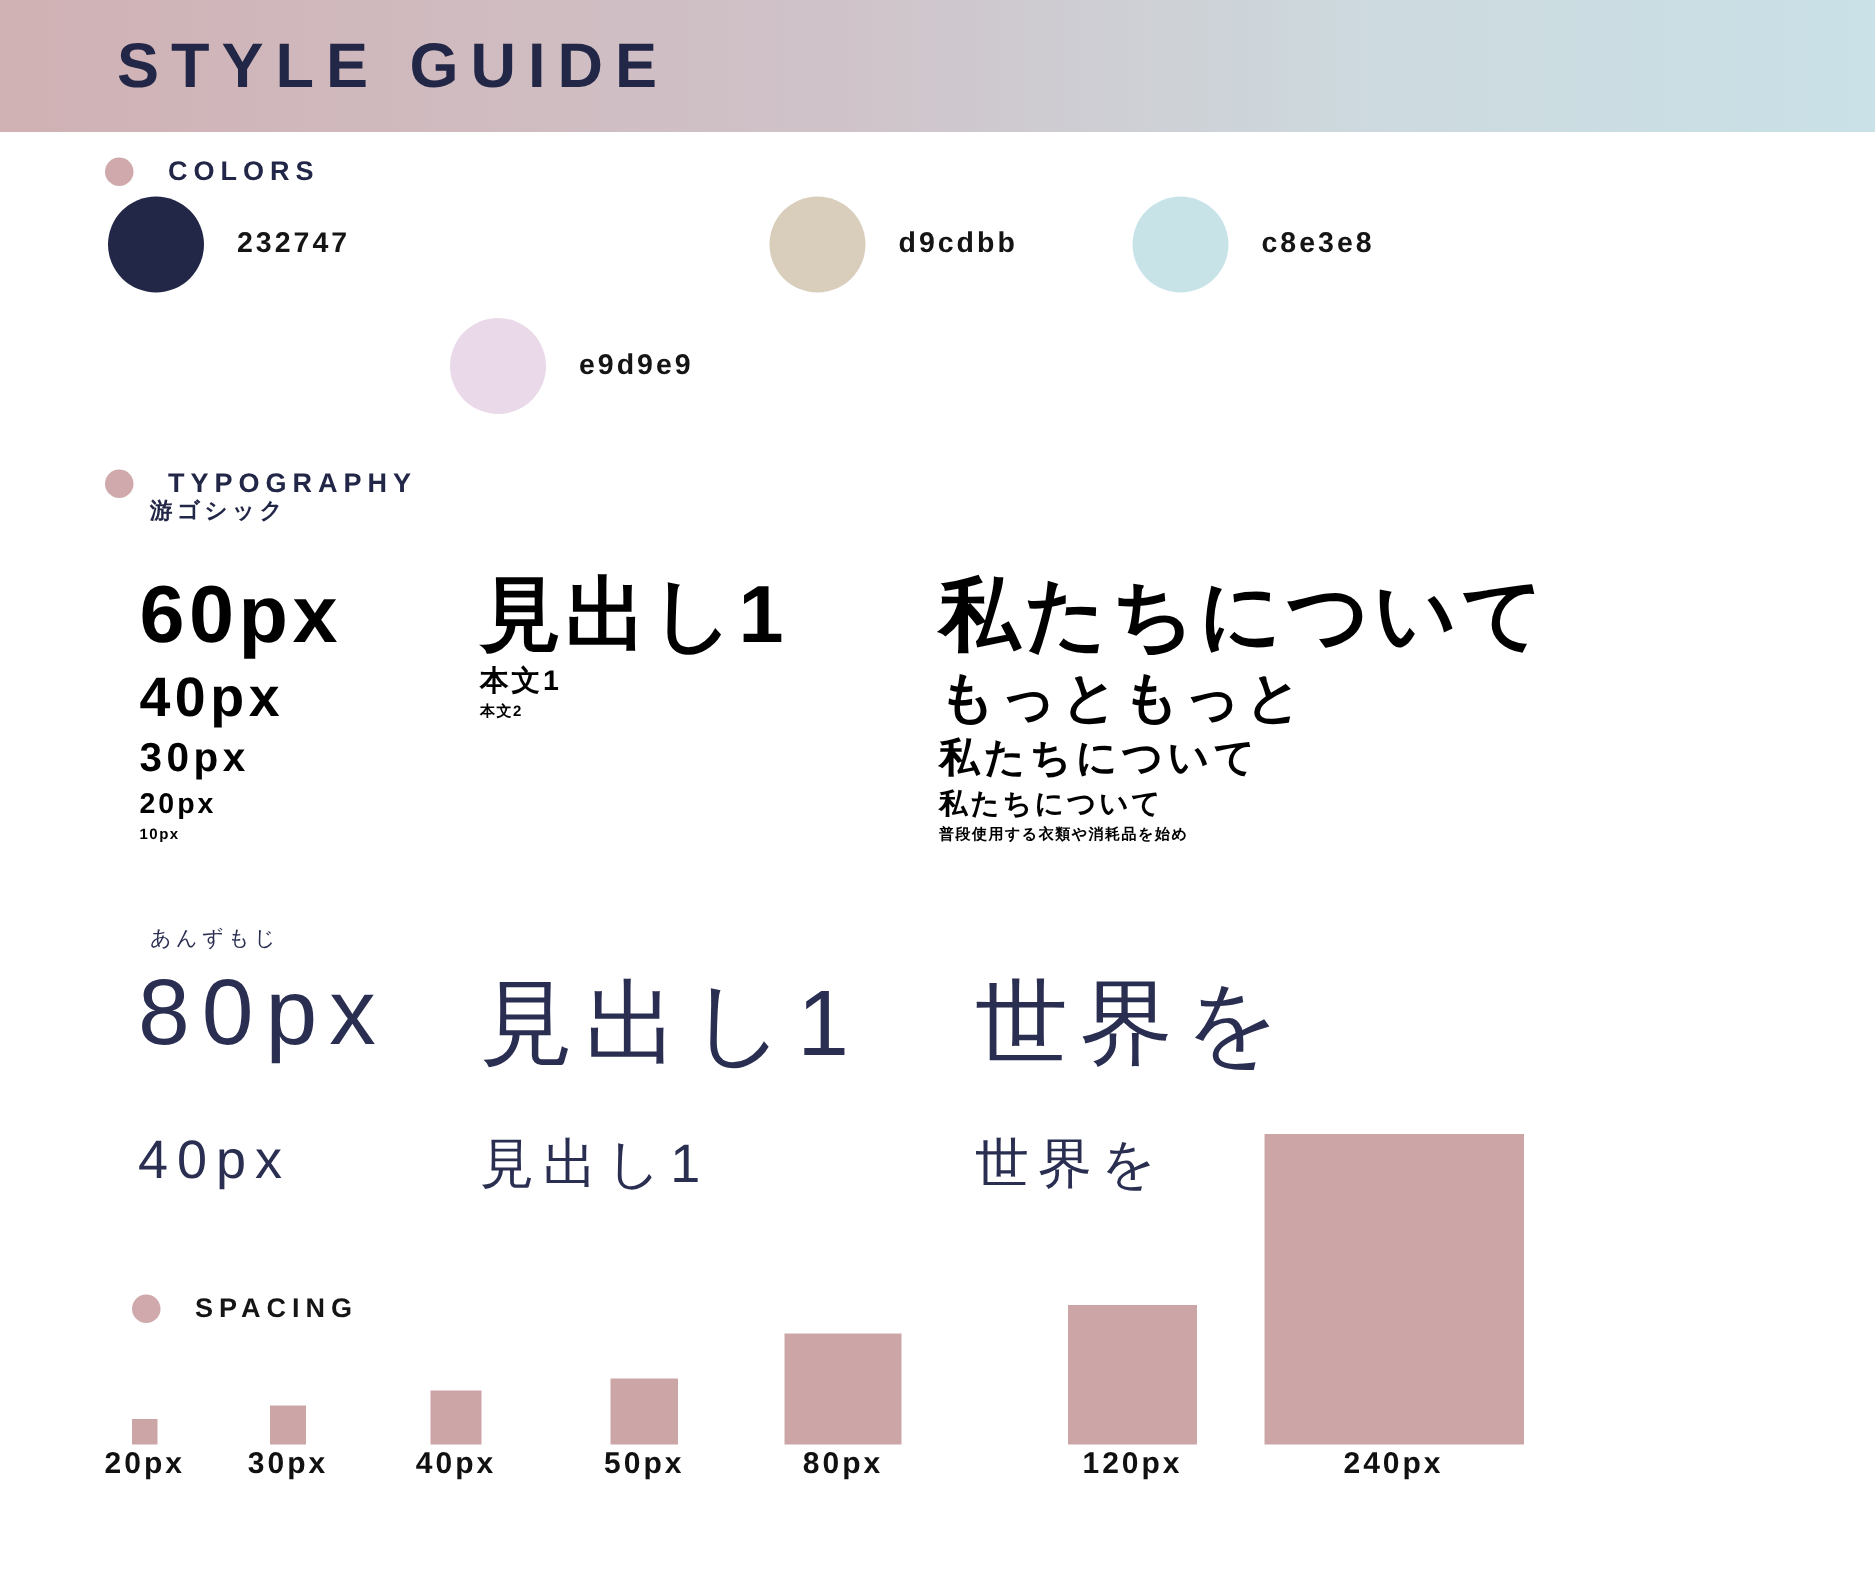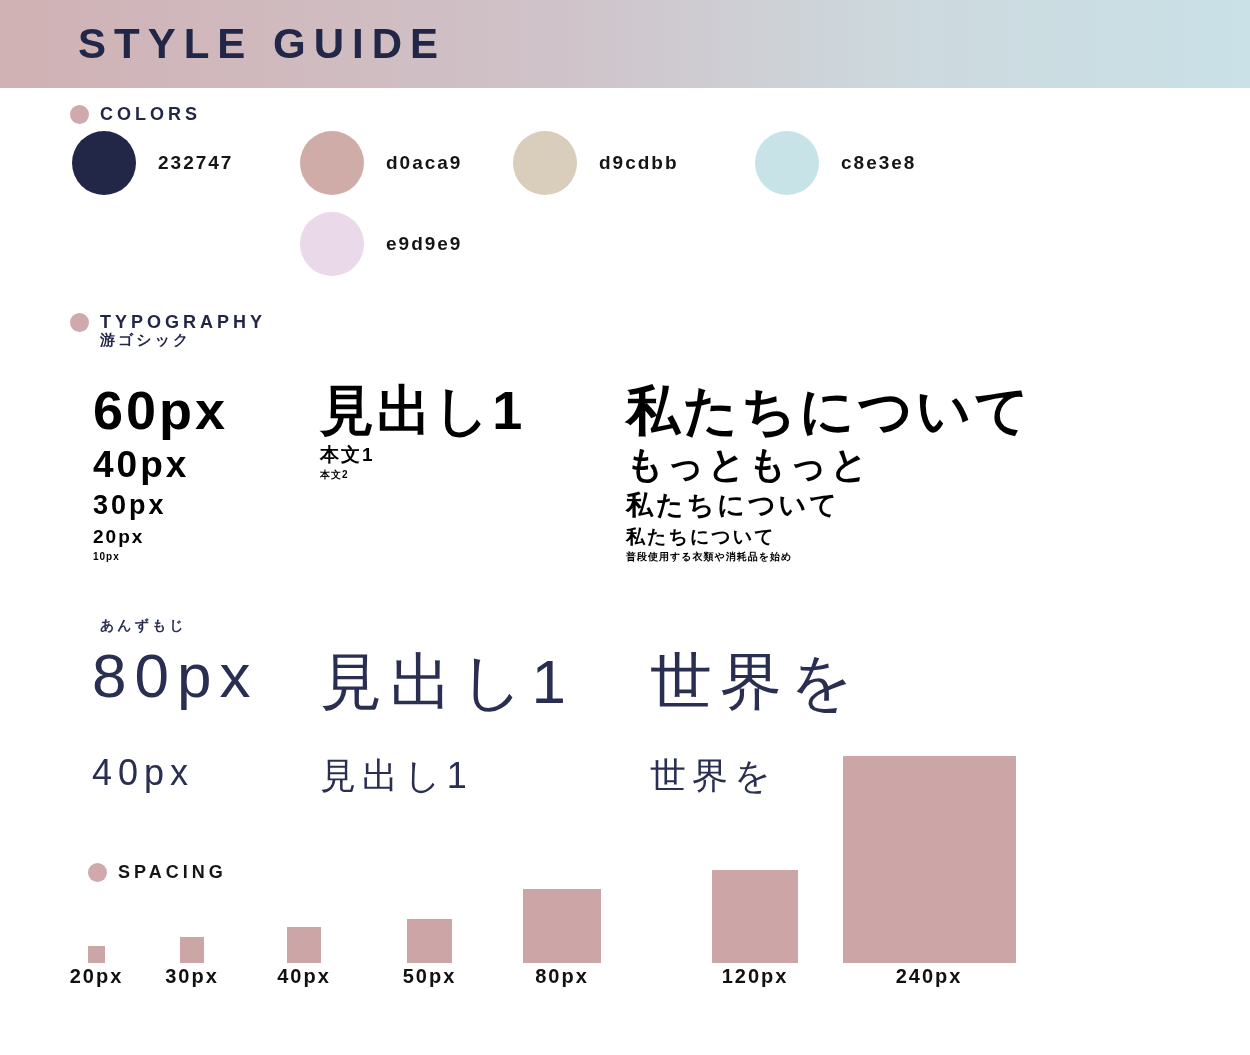--- a/index.html
+++ b/index.html
@@ -10,21 +10,21 @@
   
   .header{
     position:absolute;left:0;top:0;width:1250px;height:88px;
     background:linear-gradient(90deg,#d0b1b4 0%,#cfc3c9 45%,#cdd9de 72%,#c9e1e7 100%);
   }
   .header h1{
     position:absolute;left:78px;top:50%;transform:translateY(-50%);margin:0;
     font-size:42px;font-weight:bold;letter-spacing:8px;color:#232747;
   }
   
-  .section-label{position:absolute;display:flex;align-items:center;gap:11px;}
+  .section-label{position:absolute;display:flex;align-items:center;gap:23px;}
   .bullet{width:19px;height:19px;border-radius:50%;background:#cfa9ab;flex:0 0 auto;}
   .section-label .label-text{
     font-size:18px;font-weight:bold;letter-spacing:4px;color:#232747;
   }
   .section-label.spacing .label-text{color:#151515;}
   .typo-font-name{
     position:absolute;left:100px;top:331px;font-size:15px;font-weight:bold;
     letter-spacing:3px;color:#232747;
   }
   
@@ -42,21 +42,21 @@
   .type-col.c2{left:320px;}
   .type-col.c3{left:626px;}
   .t60{font-size:54px;line-height:64px;letter-spacing:3px;}
   .t40{font-size:37px;line-height:45px;letter-spacing:3px;}
   .t30{font-size:27px;line-height:37px;letter-spacing:3px;}
   .t20{font-size:19px;line-height:25px;letter-spacing:2px;}
   .t10{font-size:10px;line-height:16px;letter-spacing:1px;}
   
   .hw{color:#2a2f52;}
   .hw-name{
-    position:absolute;left:100px;top:617px;font-size:14px;font-weight:bold;
+    position:absolute;left:100px;top:617px;font-size:14px;font-weight:normal;
     letter-spacing:3px;color:#2a2f52;
   }
   .hw-row{position:absolute;left:0;width:1250px;white-space:nowrap;}
   .hw-row span{position:absolute;top:0;}
   .hw-row1{top:640px;font-size:62px;letter-spacing:8px;font-weight:500;}
   .hw-row2{top:752px;font-size:36px;letter-spacing:6px;font-weight:500;}
   .hw-a{left:92px;} .hw-b{left:320px;} .hw-c{left:650px;}
   
   .sq-group{position:absolute;bottom:67px;display:flex;flex-direction:column;align-items:center;}
   .sq{display:block;}
@@ -82,24 +82,20 @@
   </header>
 
   <div class="section-label" style="left:70px;top:104px;">
     <span class="bullet"></span>
     <span class="label-text">COLORS</span>
   </div>
 
   <div class="swatch sw1">
     <span class="swatch-circle" style="background: rgb(35, 39, 71);"></span>
     <span class="swatch-hex">232747</span>
-  </div>
-  <div class="swatch sw2">
-    <span class="swatch-circle" style="background: rgb(208, 172, 169);"></span>
-    <span class="swatch-hex">d0aca9</span>
   </div>
   <div class="swatch sw3">
     <span class="swatch-circle" style="background: rgb(217, 205, 187);"></span>
     <span class="swatch-hex">d9cdbb</span>
   </div>
   <div class="swatch sw4">
     <span class="swatch-circle" style="background: rgb(200, 227, 232);"></span>
     <span class="swatch-hex">c8e3e8</span>
   </div>
   <div class="swatch sw5">

